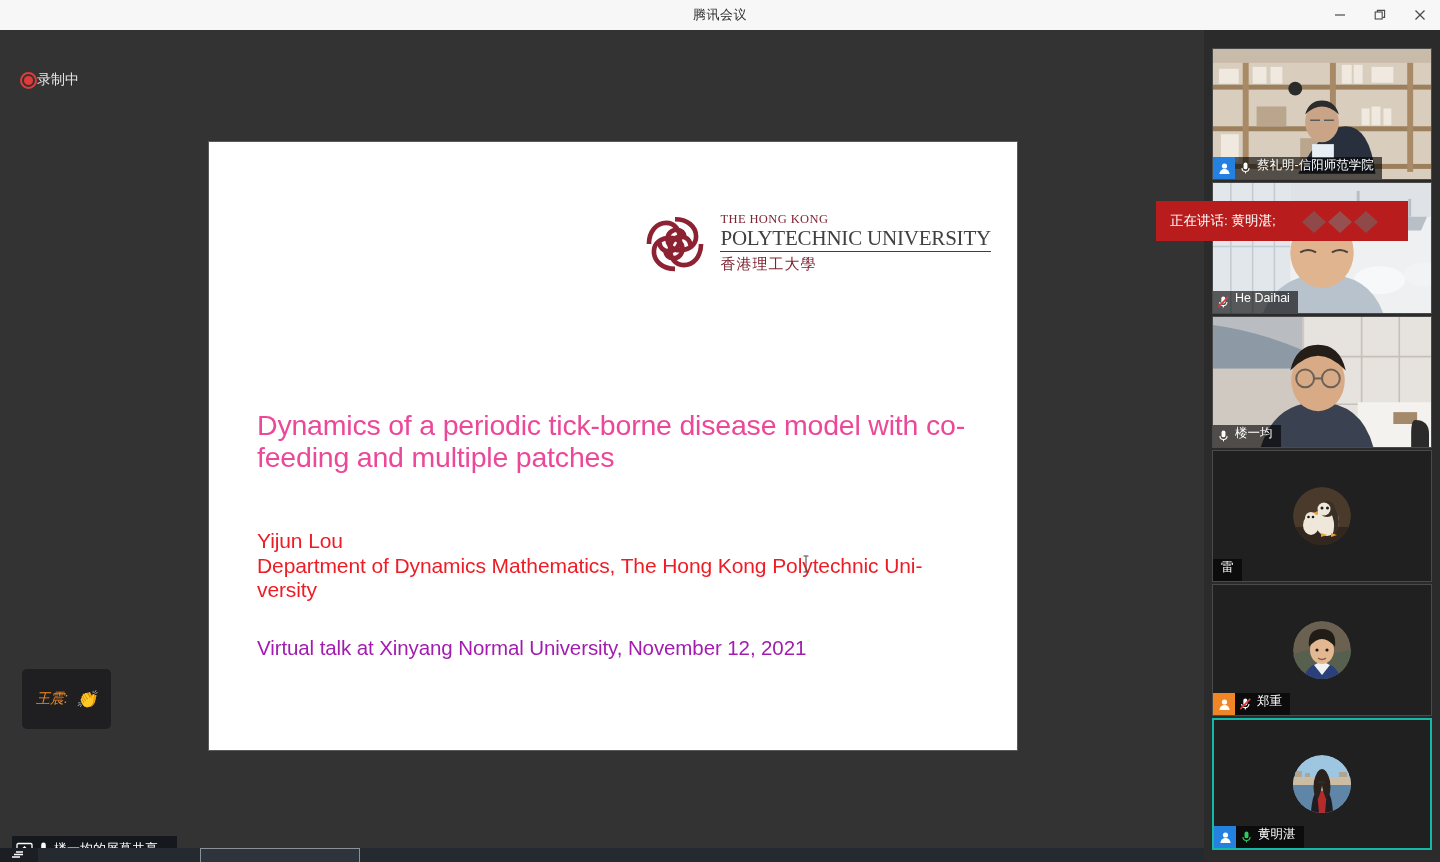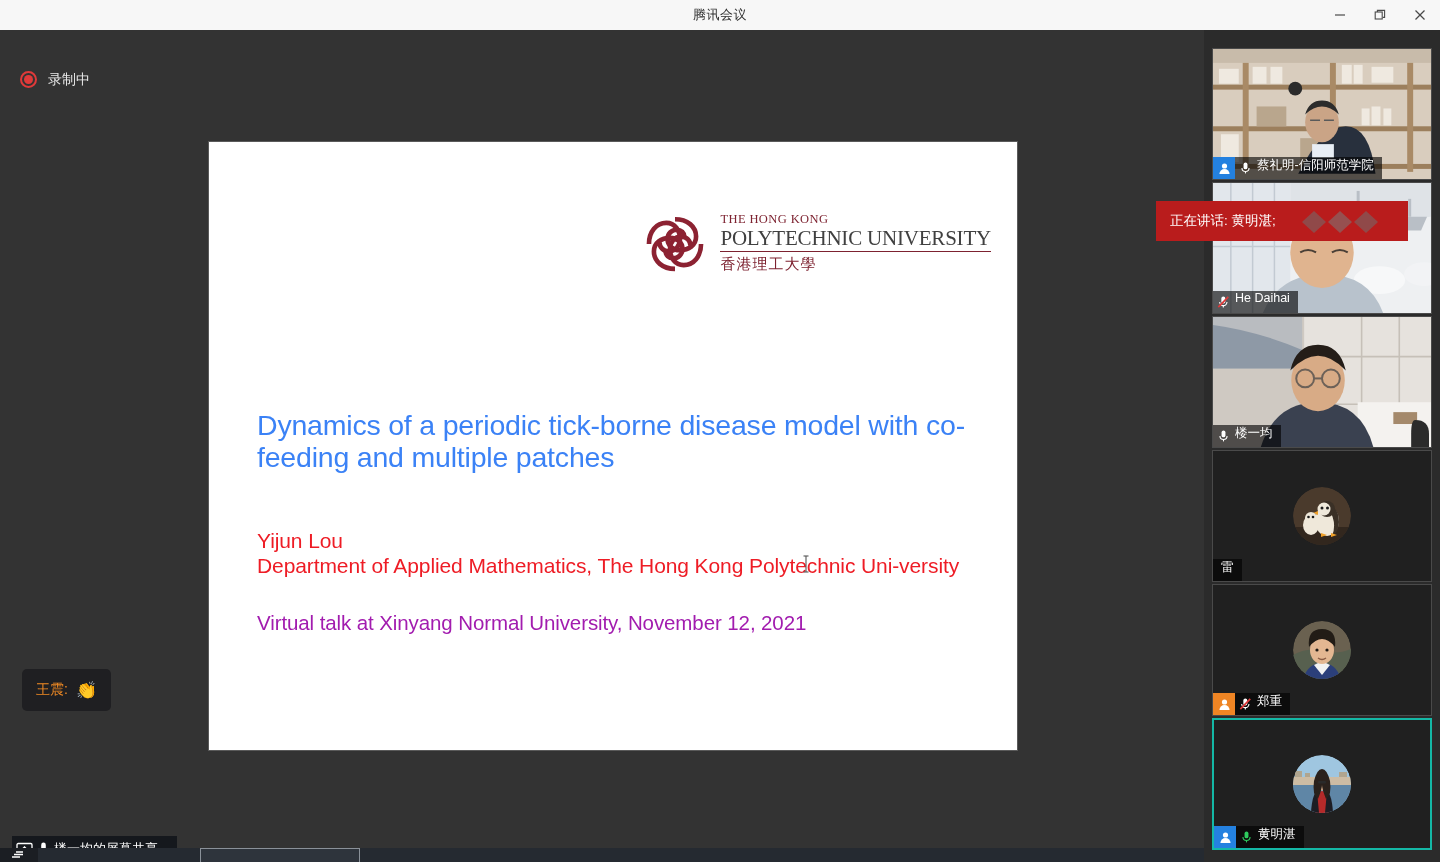--- a/index.html
+++ b/index.html
@@ -28,21 +28,21 @@
   #win-controls .wc svg{ display:block; }
 
   
   #meeting{
     position:absolute; left:0; top:30px; width:1440px; height:832px;
     background:#333333;
   }
 
   
   #recording{
-    position:absolute; left:20px; top:41px; display:flex; align-items:flex-start; gap:11px;
+    position:absolute; left:20px; top:41px; display:flex; align-items:center; gap:0;
   }
   .rec-dot{
     width:17px; height:17px; border-radius:50%;
     border:2px solid #e03a3a; background:transparent;
     display:flex; align-items:center; justify-content:center;
   }
   .rec-dot i{ width:9px;height:9px;border-radius:50%;background:#e03a3a;display:block; }
   #recording .rec-label{ font-size:14px; color:#e8e8e8; }
 
   
@@ -68,21 +68,21 @@
     font-family:"Liberation Serif","DejaVu Serif",serif;
     font-size:21px; color:#404040; letter-spacing:-.2px; line-height:1.05;
     border-bottom:1.5px solid #7d2230; padding-bottom:2px;
   }
   .pu-line3{
     font-size:15px; color:#7d2230; margin-top:3px; letter-spacing:1px;
   }
 
   #slide-body{ position:absolute; left:48px; top:268px; width:712px; }
   .slide-title{
-    font-size:28.5px; line-height:1.12; color:#3b82f6; font-weight:400;
+    font-size:28.5px; line-height:1.12; color:#ec4899; font-weight:400;
     letter-spacing:-.2px;
   }
   .slide-author{
     margin-top:55px; font-size:21px; line-height:1.18; color:#ee1c25;
     letter-spacing:-.1px;
   }
   .slide-affil{
     font-size:21px; line-height:1.18; color:#ee1c25; letter-spacing:-.1px;
   }
   .slide-venue{
@@ -91,21 +91,21 @@
   #text-caret{
     position:absolute; left:593px; top:412px; width:2px; height:21px;
     pointer-events:none;
   }
   #text-caret svg{ display:block; }
 
   
   #chat-toast{
     position:absolute; left:10px; top:639px;
     background:#1f1f22; border-radius:5px;
-    padding:12px 14px; display:flex; align-items:center; gap:8px;
+    padding:21px 14px; display:flex; align-items:center; gap:8px;font-style:italic;
   }
   #chat-toast .sender{ font-size:14px; color:#f08a24; }
   #chat-toast .emoji{ font-size:17px; line-height:1; }
 
   
   #share-bar{
     position:absolute; left:0; top:806px; width:165px; height:26px;
     background:#15181d; display:flex; align-items:center; gap:4px; padding-left:4px;
   }
   #share-bar .sb-label{ font-size:13px; color:#ffffff; letter-spacing:0px; }
@@ -219,21 +219,21 @@
         <div id="polyu-wordmark">
           <span class="pu-line1">THE HONG KONG</span>
           <span class="pu-line2">POLYTECHNIC UNIVERSITY</span>
           <span class="pu-line3">香港理工大學</span>
         </div>
       </div>
 
       <div id="slide-body">
         <div class="slide-title">Dynamics of a periodic tick-borne disease model with co-feeding and multiple patches</div>
         <div class="slide-author">Yijun Lou</div>
-        <div class="slide-affil">Department of Applied Mathematics, The Hong Kong Polytechnic Uni-versity</div>
+        <div class="slide-affil">Department of Dynamics Mathematics, The Hong Kong Polytechnic Uni-versity</div>
         <div class="slide-venue">Virtual talk at Xinyang Normal University, November 12, 2021</div>
       </div>
 
       <div id="text-caret">
         <svg width="8" height="20" viewBox="0 0 8 20">
           <line x1="4" y1="2" x2="4" y2="18" stroke="#555" stroke-width="1.1"></line>
           <line x1="1.5" y1="2" x2="6.5" y2="2" stroke="#555" stroke-width="1.1"></line>
           <line x1="1.5" y1="18" x2="6.5" y2="18" stroke="#555" stroke-width="1.1"></line>
         </svg>
       </div>

